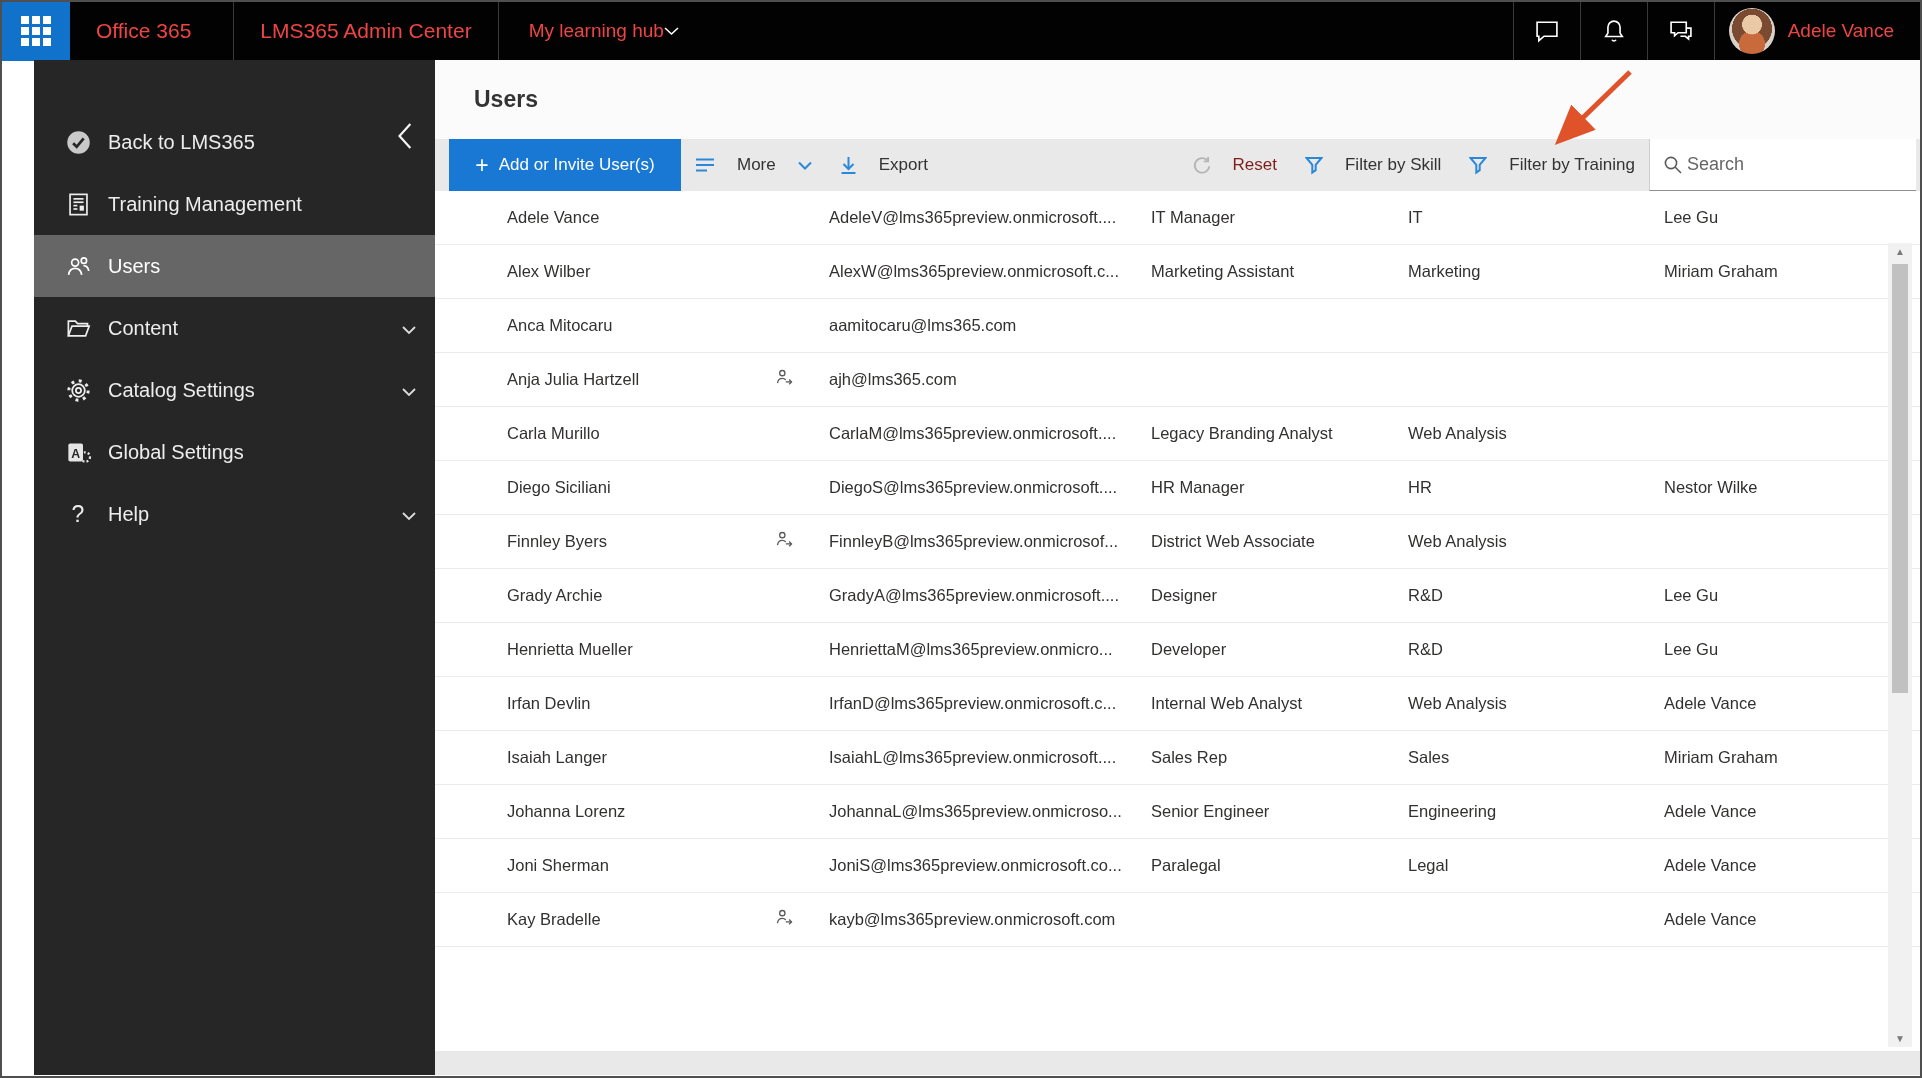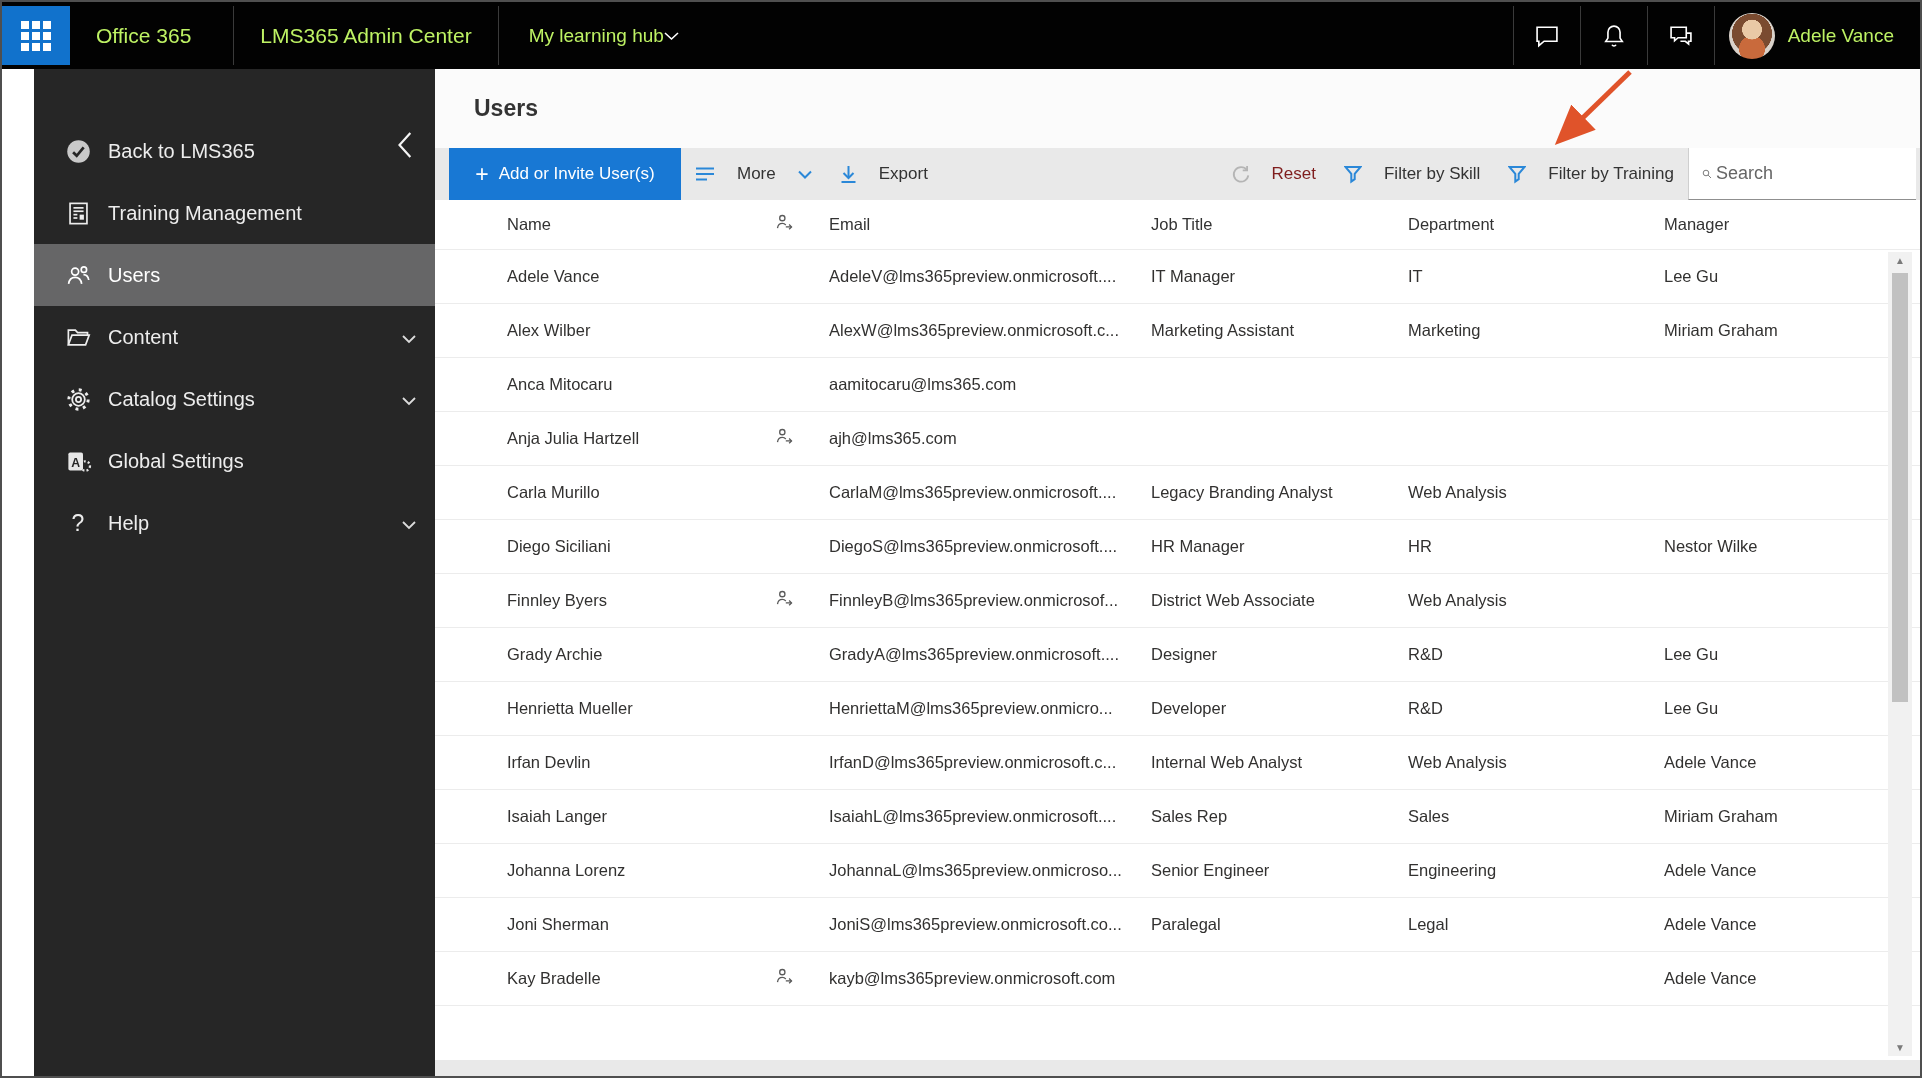--- a/index.html
+++ b/index.html
@@ -1,21 +1,21 @@
 <!DOCTYPE html>
 <html><head>
 <meta charset="utf-8">
 <style>
   * { margin:0; padding:0; box-sizing:border-box; }
   body { background:#888; font-family:"Liberation Sans", sans-serif; }
   .window { width:1922px; height:1078px; position:relative; background:#fff;
             border:2px solid #4f4f4f; overflow:hidden; }
 
   
-  .topbar { height:67px; background:#020202; display:flex; align-items:center; color:#bef264; }
+  .topbar { height:58px; background:#020202; display:flex; align-items:center; color:#ef4444; }
   .waffle { width:68px; height:59px; background:#1172cc; border:none; display:flex;
             align-items:center; justify-content:center; cursor:pointer; flex-shrink:0; }
   .waffle-grid { display:grid; grid-template-columns:repeat(3,8px); grid-template-rows:repeat(3,8px); gap:3px; }
   .waffle-grid span { background:#fff; display:block; }
   .tb-text { font-size:21px; white-space:nowrap; }
   .tb-brand { padding:0 42px 0 26px; }
   .tb-app { padding:0 26px; }
   .tb-sep { width:1px; height:59px; background:#3a3a3a; flex-shrink:0; }
   .tb-hub { margin-left:30px; display:flex; align-items:center; font-size:19px; cursor:pointer; }
   .tb-spacer { flex:1; }
@@ -57,21 +57,21 @@
   .add-btn { margin-left:14px; width:232px; background:#1878d4; border:none; color:#fff; font-size:17px;
              display:flex; align-items:center; justify-content:center; gap:10px; cursor:pointer; }
   .add-btn .plus { font-size:23px; font-weight:400; line-height:1; }
   .tool-item { display:flex; align-items:center; gap:22px; font-size:17px; color:#333;
                background:none; border:none; cursor:pointer; padding:0 14px; }
   .tool-item svg { flex-shrink:0; }
   .tool-item.disabled { color:#7f1d1d; cursor:default; }
   .blue-ic { stroke:#2b88d8; fill:none; stroke-width:2; }
   .gray-ic { stroke:#b5b5b5; fill:none; stroke-width:2; }
   .tool-spacer { flex:1; }
-  .searchbox { width:228px; margin-right:4px; background:#fff; border:none; border-left:1px solid #cfcfcf;
+  .searchbox { width:267px; margin-right:4px; background:#fff; border:none; border-left:1px solid #cfcfcf;
                border-bottom:1px solid #8f8f8f; display:flex; align-items:center; gap:4px; padding-left:13px; }
   .searchbox input { border:none; outline:none; font-size:18px; color:#444; width:200px;
                      font-family:"Liberation Sans", sans-serif; background:transparent; }
   .searchbox input::placeholder { color:#666; opacity:1; }
 
   
   .table { height:860px; overflow:hidden; }
   .thead, .trow { display:grid; grid-template-columns:267px 55px 322px 257px 256px 1fr;
                   padding-left:72px; align-items:center; font-size:16.5px; color:#323130; }
   .thead { height:50px; border-bottom:1px solid #ececec; color:#333; }
@@ -293,35 +293,20 @@
         <div class="searchbox">
           <svg width="20" height="20" viewBox="0 0 20 20" fill="none" stroke="#5a5a5a" stroke-width="1.6">
               <circle cx="8" cy="8" r="5.6"></circle>
               <line x1="12.3" y1="12.3" x2="18" y2="18"></line>
             </svg>
           <input type="text" placeholder="Search" style="">
         </div>
       </div>
 
       <div class="table">
-        <div class="thead">
-          <div class="cell">Name</div>
-          <div class="cell guest-ic">
-            <svg viewBox="0 0 24 24">
-                <circle cx="9.5" cy="7" r="3"></circle>
-                <path d="M4 18.5c.5-3.4 2.6-5.4 5.5-5.4 1.6 0 3 .6 4 1.7"></path>
-                <line x1="13.5" y1="17" x2="20" y2="17"></line>
-                <polyline points="17.3,14.3 20,17 17.3,19.7"></polyline>
-              </svg>
-          </div>
-          <div class="cell">Email</div>
-          <div class="cell">Job Title</div>
-          <div class="cell">Department</div>
-          <div class="cell">Manager</div>
-        </div>
 
           <div class="trow">
             <div class="cell">Adele Vance</div>
             <div class="cell guest-ic" style="visibility: hidden;">
               <svg viewBox="0 0 24 24">
                 <circle cx="9.5" cy="7" r="3"></circle>
                 <path d="M4 18.5c.5-3.4 2.6-5.4 5.5-5.4 1.6 0 3 .6 4 1.7"></path>
                 <line x1="13.5" y1="17" x2="20" y2="17"></line>
                 <polyline points="17.3,14.3 20,17 17.3,19.7"></polyline>
               </svg>

